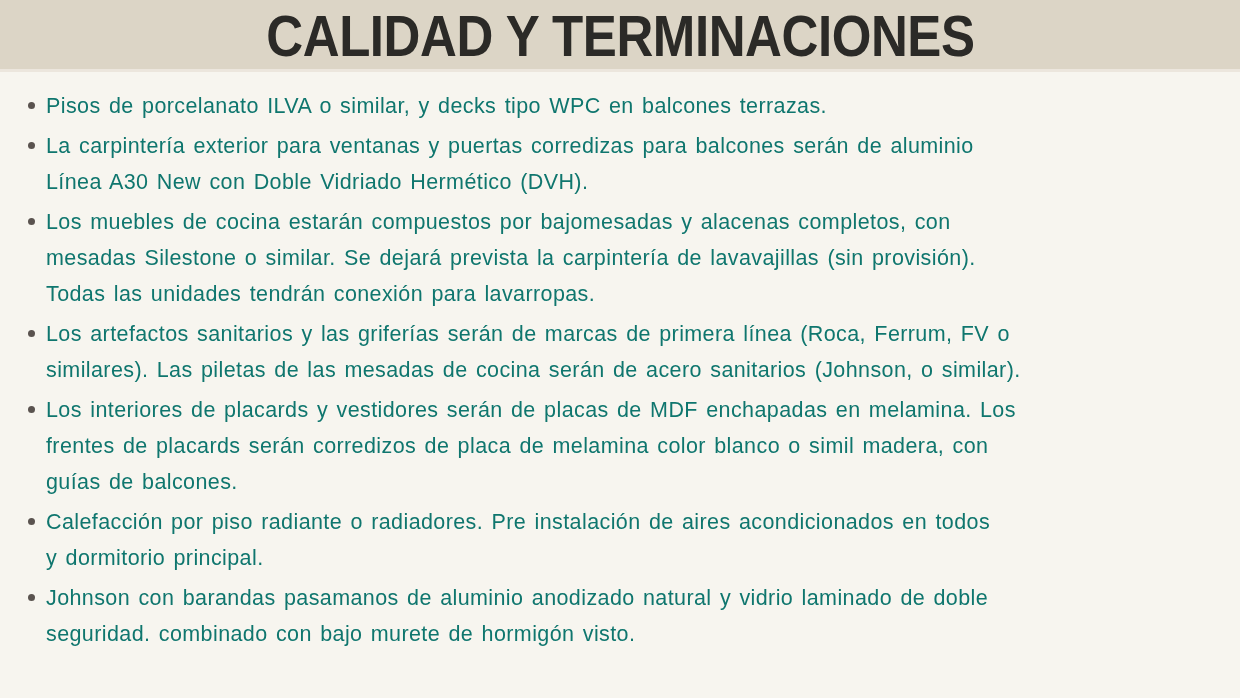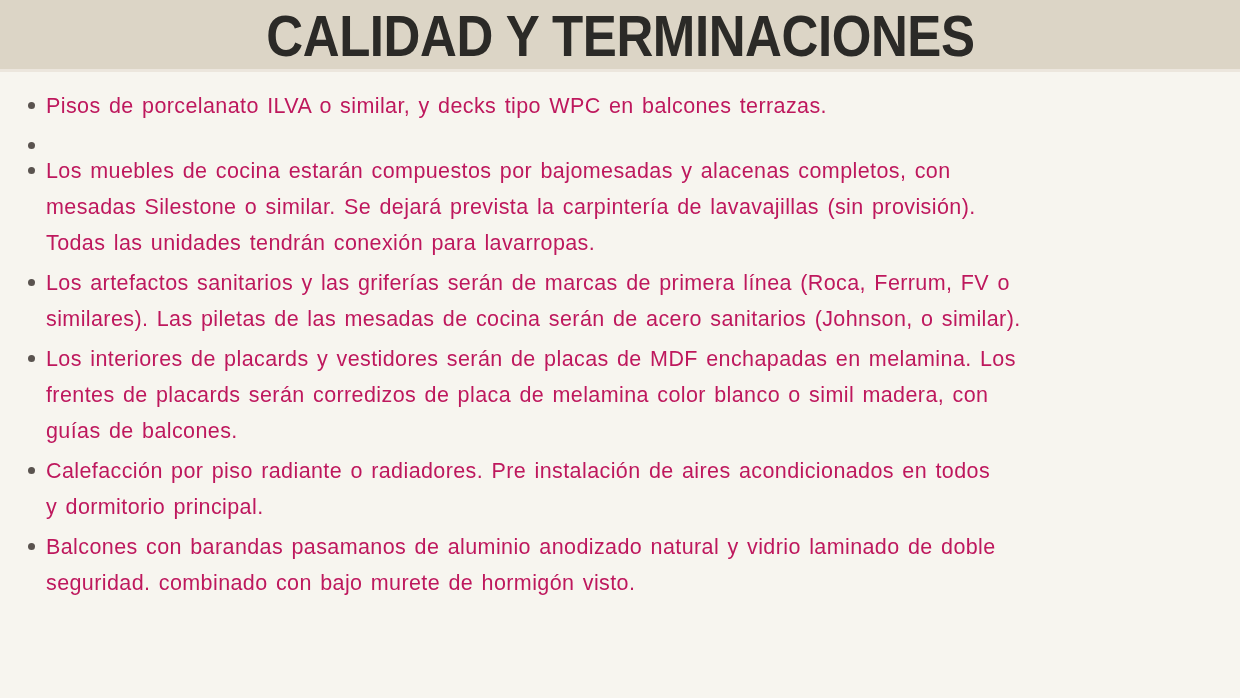--- a/index.html
+++ b/index.html
@@ -56,21 +56,21 @@
     margin: 14px 11px 0 0;
   }
   .lines {
     min-width: 0;
   }
   .line {
     display: block;
     white-space: nowrap;
     font-size: 21.5px;
     line-height: 36px;
-    color: #be185d;
+    color: #0f766e;
     letter-spacing: 0.4px;
     word-spacing: 2px;
   }
 </style>
 </head>
 <body>
 
 <div class="slide">
 
   <header class="slide-header">
@@ -82,20 +82,24 @@
 
       <li>
         <span class="dot"></span>
         <span class="lines">
           <span class="line">Pisos de porcelanato ILVA o similar, y decks tipo WPC en balcones terrazas.</span>
         </span>
       </li>
 
       <li>
         <span class="dot"></span>
+        <span class="lines">
+          <span class="line">La carpintería exterior para ventanas y puertas corredizas para balcones serán de aluminio</span>
+          <span class="line">Línea A30 New con Doble Vidriado Hermético (DVH).</span>
+        </span>
       </li>
 
       <li>
         <span class="dot"></span>
         <span class="lines">
           <span class="line">Los muebles de cocina estarán compuestos por bajomesadas y alacenas completos, con</span>
           <span class="line">mesadas Silestone o similar. Se dejará prevista la carpintería de lavavajillas (sin provisión).</span>
           <span class="line">Todas las unidades tendrán conexión para lavarropas.</span>
         </span>
       </li>
@@ -121,20 +125,20 @@
         <span class="dot"></span>
         <span class="lines">
           <span class="line">Calefacción por piso radiante o radiadores. Pre instalación de aires acondicionados en todos</span>
           <span class="line">y dormitorio principal.</span>
         </span>
       </li>
 
       <li>
         <span class="dot"></span>
         <span class="lines">
-          <span class="line">Balcones con barandas pasamanos de aluminio anodizado natural y vidrio laminado de doble</span>
+          <span class="line">Johnson con barandas pasamanos de aluminio anodizado natural y vidrio laminado de doble</span>
           <span class="line">seguridad. combinado con bajo murete de hormigón visto.</span>
         </span>
       </li>
 
     </ul>
   </main>
 </div>
 
 </body></html>

